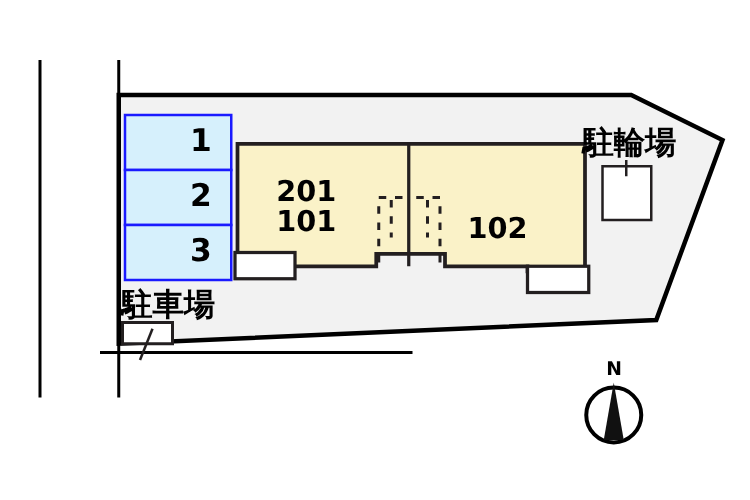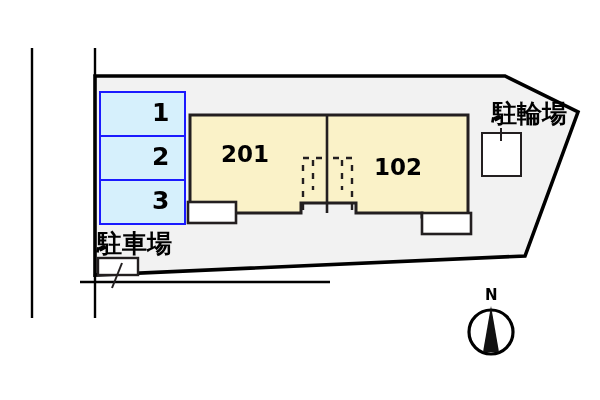--- a/index.html
+++ b/index.html
@@ -97,21 +97,22 @@
   </svg>
 
 
   <div class="lbl stallnum" style="left:152px; top:100px;">1</div>
   <div class="lbl stallnum" style="left:152px; top:144px;">2</div>
   <div class="lbl stallnum" style="left:152px; top:188px;">3</div>
 
   <div class="lbl jp" style="left:97px; top:231px;">駐車場</div>
 
 
-  <div class="lbl jp" style="left:492px; top:101px;">駐輪場</div>
+  <div class="lbl jp" style="left:466px; top:101px;">駐輪場</div>
 
   <div class="lbl unitnum" style="left:221px; top:143px;">201</div>
+  <div class="lbl unitnum" style="left:221px; top:167px;">101</div>
 
-  <div class="lbl unitnum" style="left:374px; top:156px;">102</div>
+  <div class="lbl unitnum" style="left:374px; top:172px;">102</div>
 
   <div class="lbl compass-n" style="left:485px; top:288px;">N</div>
 
 </div>
 
 </body></html>

